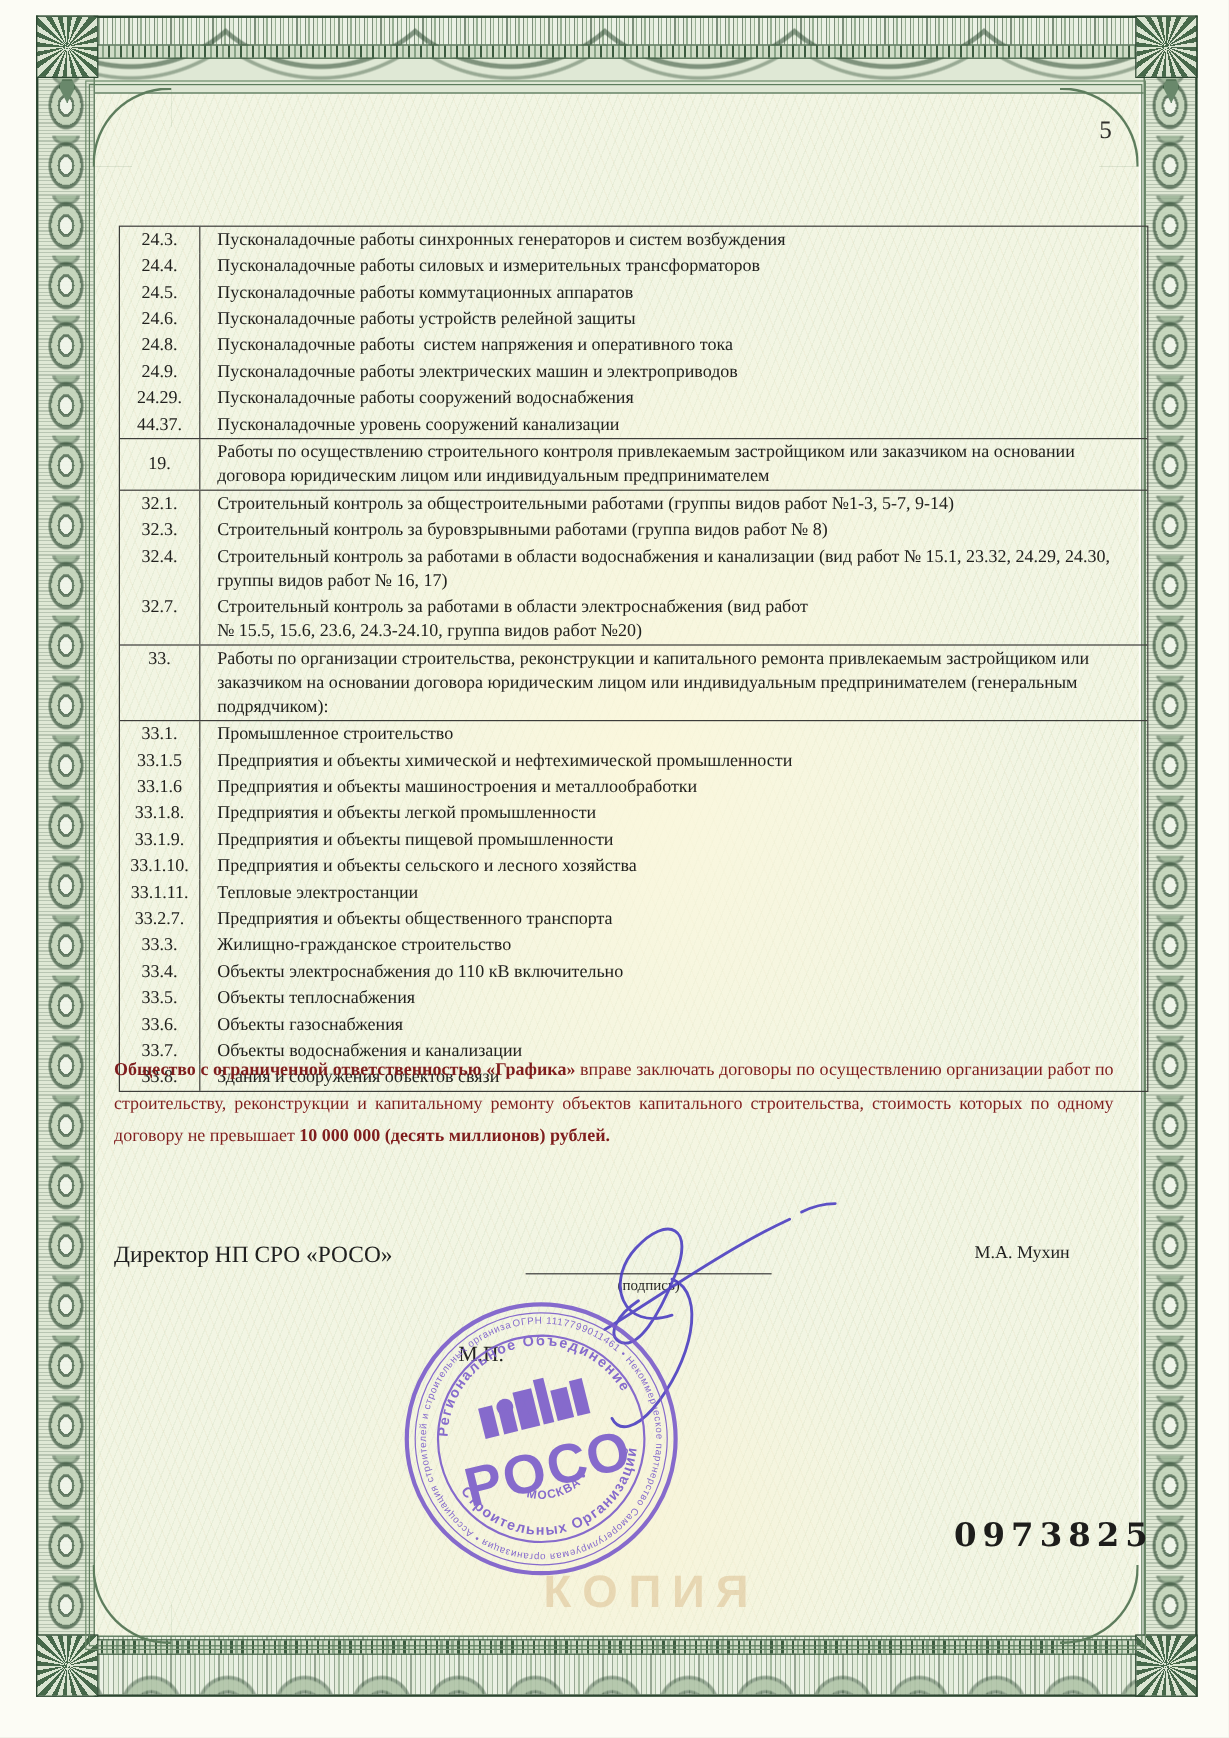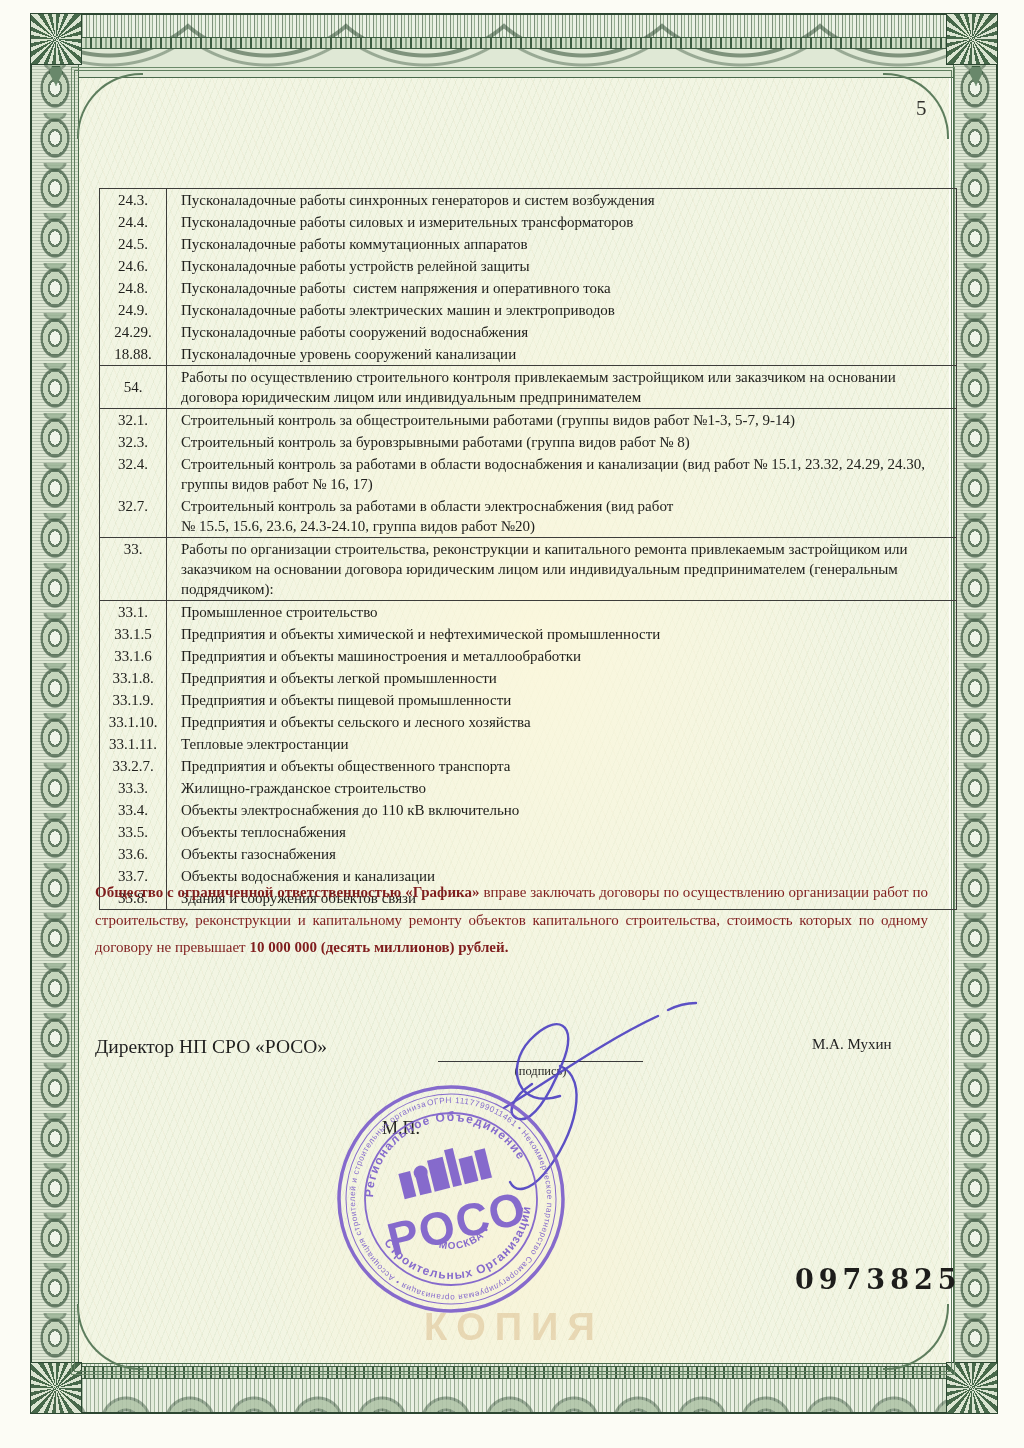--- a/index.html
+++ b/index.html
@@ -82,21 +82,21 @@
   .sig-caption{position:absolute;left:438px;top:1064px;width:205px;text-align:center;font-size:12.5px;color:#2a2a28;}
   .seal-mark{position:absolute;left:382px;top:1118px;font-size:18px;color:#242422;}
 
   .sig-ink{position:absolute;left:410px;top:978px;width:300px;height:230px;overflow:visible;pointer-events:none;}
   .stamp-wrap{position:absolute;left:334px;top:1082px;width:234px;height:234px;
     transform:rotate(-14deg);opacity:.9;}
   .stamp-wrap svg{overflow:visible;}
 
   .serial{position:absolute;left:795px;top:1264px;font-family:"DejaVu Serif",serif;font-weight:bold;
     font-size:27px;letter-spacing:5px;color:#1d1d1b;}
-  .watermark{position:absolute;left:424px;top:1306px;font-family:"Liberation Sans",sans-serif;
+  .watermark{position:absolute;left:453px;top:1306px;font-family:"Liberation Sans",sans-serif;
     font-weight:bold;font-size:38px;letter-spacing:9px;color:#d8b683;opacity:.45;}
   .print-line{position:absolute;left:0;top:1467px;width:100%;text-align:center;
     font-family:"Liberation Sans",sans-serif;font-size:9.5px;color:#4c4c48;letter-spacing:.4px;}
 </style>
 </head>
 <body>
 
 <div class="page">
 
   <div class="sheet"></div>
@@ -145,27 +145,27 @@
             </div>
             <div class="trow">
               <div class="tnum">24.9.</div>
               <div class="ttext">Пусконаладочные работы электрических машин и электроприводов</div>
             </div>
             <div class="trow">
               <div class="tnum">24.29.</div>
               <div class="ttext">Пусконаладочные работы сооружений водоснабжения</div>
             </div>
             <div class="trow">
-              <div class="tnum">18.88.</div>
+              <div class="tnum">44.37.</div>
               <div class="ttext">Пусконаладочные уровень сооружений канализации</div>
             </div>
           </div>
           <div class="tgroup">
             <div class="trow vcenter">
-              <div class="tnum">54.</div>
+              <div class="tnum">19.</div>
               <div class="ttext">Работы по осуществлению строительного контроля привлекаемым застройщиком или заказчиком на основании договора юридическим лицом или индивидуальным предпринимателем</div>
             </div>
           </div>
           <div class="tgroup">
             <div class="trow">
               <div class="tnum">32.1.</div>
               <div class="ttext">Строительный контроль за общестроительными работами (группы видов работ №1-3, 5-7, 9-14)</div>
             </div>
             <div class="trow">
               <div class="tnum">32.3.</div>

